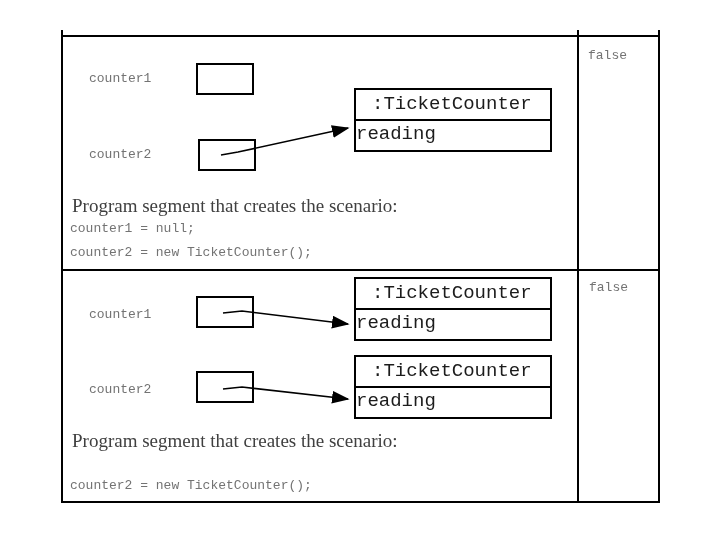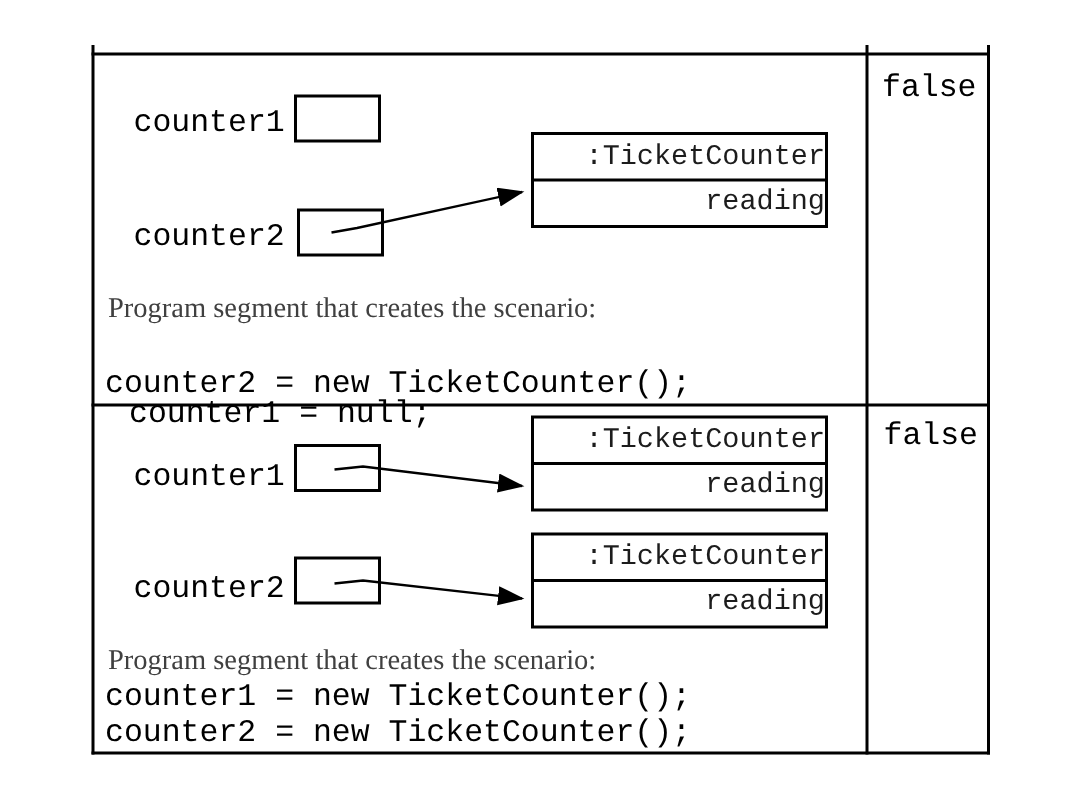--- a/index.html
+++ b/index.html
@@ -2,30 +2,30 @@
 <html><head>
 <meta charset="utf-8">
 <style>
   html,body{margin:0;padding:0;background:#fff;}
   *{box-sizing:border-box;}
   .canvas{position:relative;width:720px;height:540px;background:#ffffff;overflow:hidden;
           font-family:"Liberation Sans",sans-serif;}
   .line{position:absolute;background:#000;}
   .vline{width:2px;}
   .hline{height:2px;}
-  .mono{font-family:"Liberation Mono","DejaVu Sans Mono",monospace;font-size:21px;
-        line-height:1.0;color:#000000;position:absolute;white-space:pre;}
+  .mono{font-family:"Liberation Mono","DejaVu Sans Mono",monospace;font-size:13px;
+        line-height:1.0;color:#737373;position:absolute;white-space:pre;}
   .serif{font-family:"Liberation Serif","DejaVu Serif",serif;font-size:19px;
          line-height:1.0;color:#404040;position:absolute;white-space:pre;}
   .varbox{position:absolute;width:58px;height:32px;border:2px solid #000;background:#fff;}
-  .objbox{position:absolute;width:198px;border:2px solid #000;background:#fff;text-align:right;}
+  .objbox{position:absolute;width:198px;border:2px solid #000;background:#fff;}
   .objhead{position:relative;height:31px;line-height:29px;border-bottom:2px solid #000;
            padding-left:16px;font-family:"Liberation Mono","DejaVu Sans Mono",monospace;
            font-size:19px;color:#1c1c1c;white-space:pre;}
-  .objfield{position:relative;height:29px;line-height:27px;padding-left:12px;
+  .objfield{position:relative;height:29px;line-height:27px;
             font-family:"Liberation Mono","DejaVu Sans Mono",monospace;
             font-size:19px;color:#1c1c1c;white-space:pre;}
   .arrows{position:absolute;left:0;top:0;width:720px;height:540px;pointer-events:none;}
   .pagenum{font-size:17px;margin-left:44px;}
 </style>
 </head>
 <body>
 
 <div class="canvas">
 
@@ -41,21 +41,21 @@
 
   <div class="mono" style="left:89px;top:148px;">counter2</div>
   <div class="varbox" style="left:198px;top:139px;"></div>
 
   <div class="objbox" style="left:354px;top:88px;">
     <div class="objhead">:TicketCounter</div>
     <div class="objfield">reading</div>
   </div>
 
   <div class="serif" style="left:72px;top:196px;">Program segment that creates the scenario:</div>
-  <div class="mono" style="left:86px;top:222px;margin-top:44px;">counter1 = null;</div>
+  <div class="mono" style="left:70px;top:222px;">counter1 = null;</div>
   <div class="mono" style="left:70px;top:246px;">counter2 = new TicketCounter();</div>
 
   <div class="mono" style="left:588px;top:49px;">false</div>
 
   <div class="mono" style="left:89px;top:308px;">counter1</div>
   <div class="varbox" style="left:196px;top:296px;"></div>
 
   <div class="objbox" style="left:354px;top:277px;">
     <div class="objhead">:TicketCounter</div>
     <div class="objfield">reading</div>
@@ -63,21 +63,20 @@
 
   <div class="mono" style="left:89px;top:383px;">counter2</div>
   <div class="varbox" style="left:196px;top:371px;"></div>
 
   <div class="objbox" style="left:354px;top:355px;">
     <div class="objhead">:TicketCounter</div>
     <div class="objfield">reading</div>
   </div>
 
   <div class="serif" style="left:72px;top:431px;">Program segment that creates the scenario:</div>
-  <div class="mono" style="left:70px;top:455px;">counter1 = new TicketCounter();</div>
   <div class="mono" style="left:70px;top:479px;">counter2 = new TicketCounter();</div>
 
   <div class="mono" style="left:589px;top:281px;">false</div>
 
   <svg class="arrows" viewBox="0 0 720 540" xmlns="http://www.w3.org/2000/svg">
     <defs>
       <marker id="ah" markerWidth="12" markerHeight="10" refX="10" refY="4" orient="auto">
         <path d="M0,0 L11,4 L0,8 z" fill="#000"></path>
       </marker>
     </defs>

